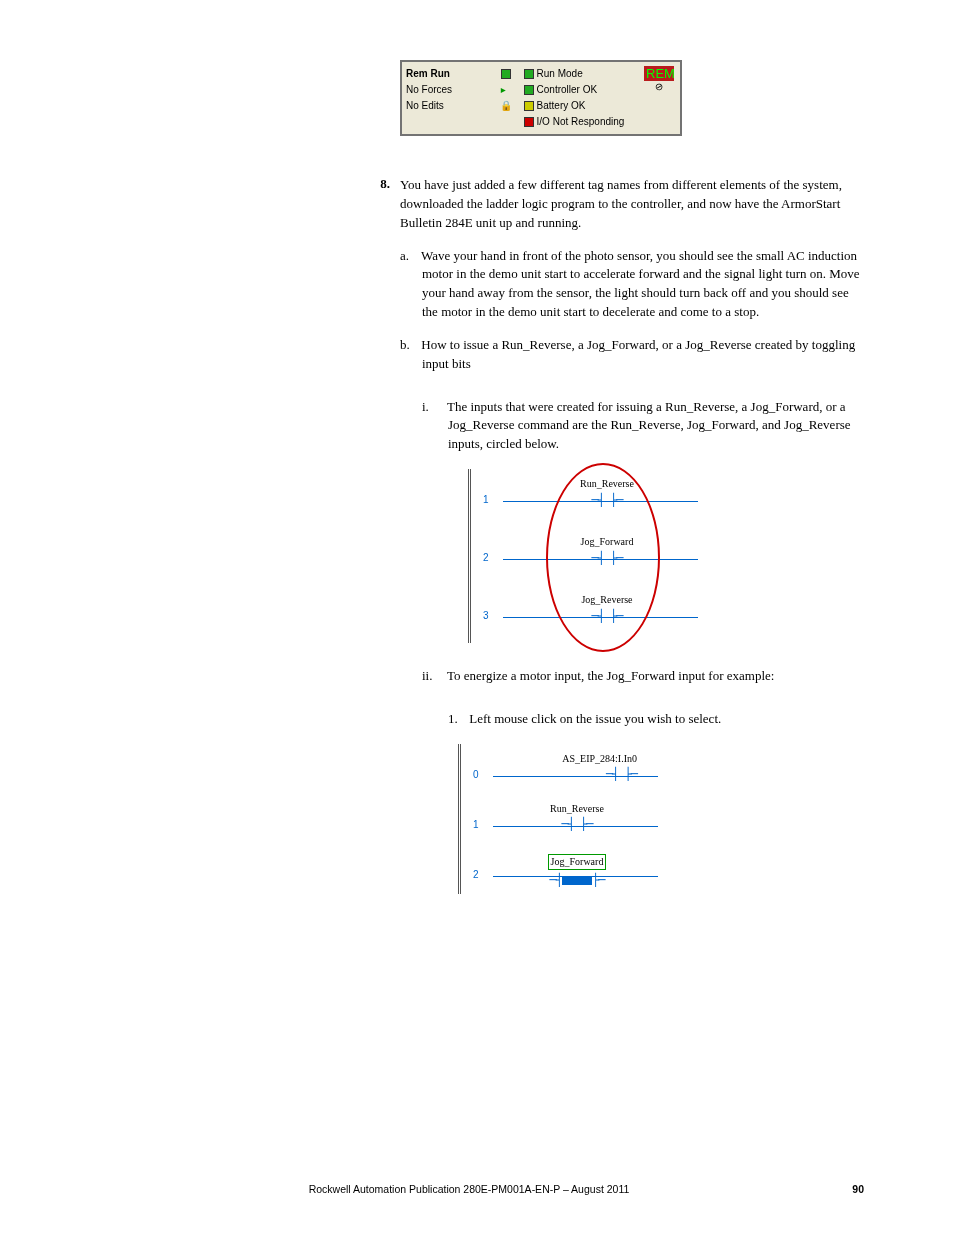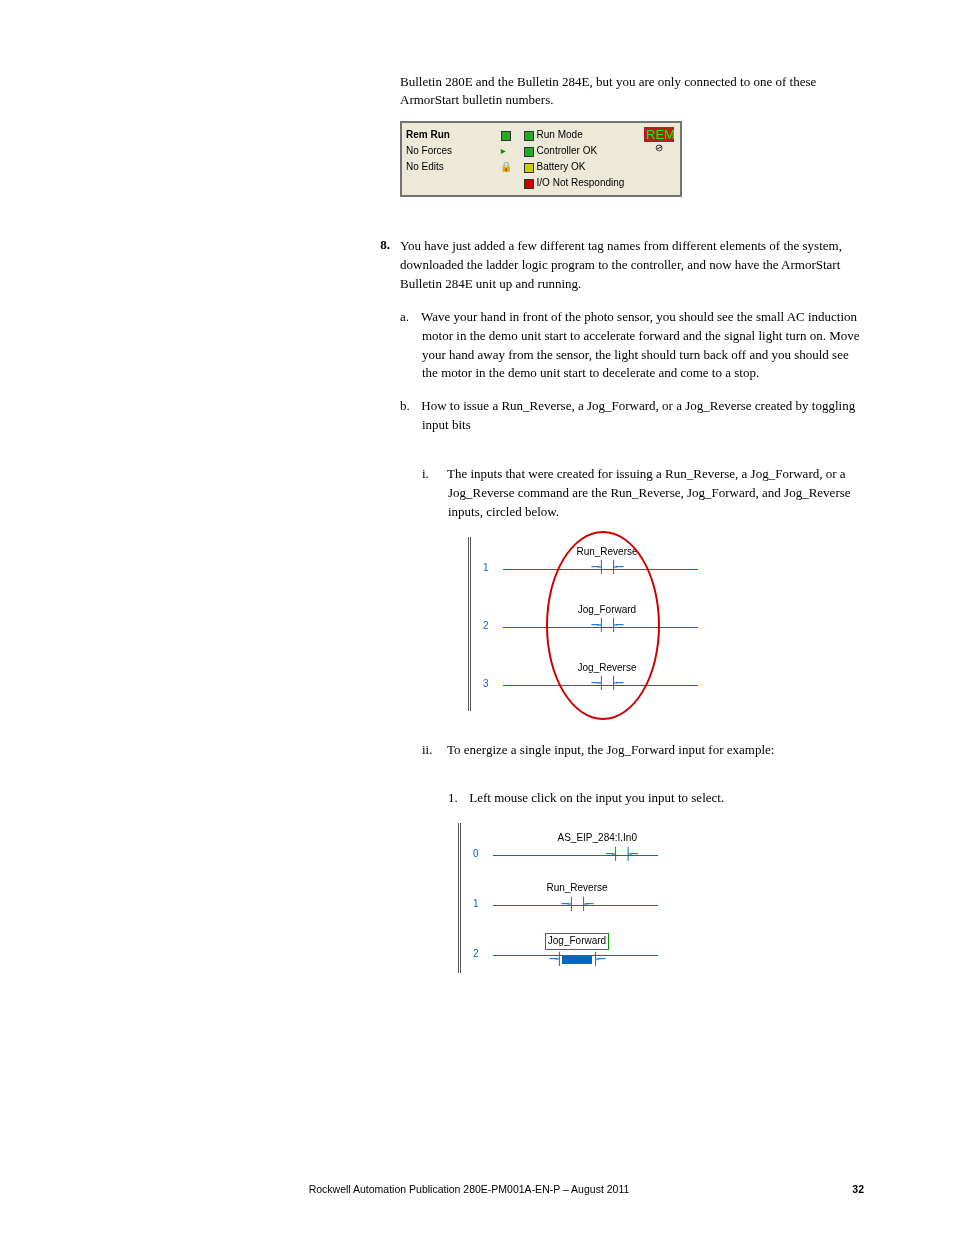--- a/index.html
+++ b/index.html
@@ -49,33 +49,33 @@
   .rem-badge .rem-label { background:#b91c1c; color:#0f0; font-size:13px; padding:0 2px;}
   .sq { display:inline-block; width:8px; height:8px; border:1px solid #333; margin-right:3px; vertical-align:middle;}
   .sq.green { background:#2a2;}
   .sq.yellow { background:#cc0;}
   .sq.red { background:#c00;}
   .step-row { display:flex; margin-left:-40px; }
   .step-num { width:40px; text-align:right; font-weight:bold; padding-right:10px; box-sizing:border-box;}
   .step-body { flex:1; line-height:1.45;}
   .sub { padding-left:22px; margin-top:14px; }
   .sub-label { display:inline-block; width:18px; margin-left:-22px; }
-  .subsub { padding-left:26px; margin-top:30px; }
+  .subsub { padding-left:26px; margin-top:24px; }
   .subsub-label { display:inline-block; width:22px; margin-left:-26px;}
   .ladder-box {
     margin: 15px 0 20px 20px;
     position: relative;
     width: 230px;
   }
   .rail-left { border-left:3px double #555; padding-left:6px;}
   .rung { position:relative; height:58px;}
   .rung-num { position:absolute; left:6px; top:24px; color:#06c; font-family:Arial, sans-serif; font-size:10px;}
   .rung-line { position:absolute; left:26px; right:0; top:32px; border-top:1px solid #06c;}
   .contact-box { position:absolute; left:70px; top:8px; width:120px; text-align:center;}
-  .contact-label { font-family:Liberation Sans, sans-serif; font-size:10px; color:#000;}
+  .contact-label { font-family:Liberation Serif, serif; font-size:10px; color:#000;}
   .contact-sym { color:#06c; font-family:monospace; font-size:12px; letter-spacing:-1px;}
   .jog-selected .contact-label { border:1px solid #090; background:#fff; padding:0 2px; display:inline-block;}
   .jog-selected .sel-bar { display:inline-block; width:30px; height:8px; background:#06c; vertical-align:middle;}
   .red-ellipse {
     position:absolute; border:2px solid #c00; border-radius:50%;
     width:110px; height:185px; left:78px; top:-6px;
     pointer-events:none;
   }
   .footer {
     position:absolute; bottom:40px; left:74px; right:90px;
@@ -84,21 +84,20 @@
   }
   .footer .pn { position:absolute; right:0; font-weight:bold;}
   .key-icon { display:inline-block; width:12px; transform:rotate(-30deg);}
 </style>
 </head>
 <body>
 
 <div class="page">
 
   <div class="content-block">
-    <p class="intro-text">Bulletin 280E and the Bulletin 284E, but you are only connected to one of these ArmorStart bulletin numbers.</p>
 
     <div class="status-box">
       <div class="col-left">
         <div><b>Rem Run</b></div>
         <div>No Forces</div>
         <div>No Edits</div>
       </div>
       <div class="col-mid">
         <div><span class="sq green"></span></div>
         <div><span style="color:#090;">▸</span></div>
@@ -160,24 +159,24 @@
                     <div class="contact-sym">─┤ ├─</div>
                   </div>
                 </div>
               </div>
               <div class="red-ellipse"></div>
             </div>
           </div>
 
           <div class="subsub">
             <span class="subsub-label">ii.</span>
-            <span>To energize a single input, the Jog_Forward input for example:</span>
+            <span>To energize a motor input, the Jog_Forward input for example:</span>
             <div class="subsub" style="padding-left:22px;">
               <span class="subsub-label" style="width:18px; margin-left:-22px;">1.</span>
-              <span>Left mouse click on the input you input to select.</span>
+              <span>Left mouse click on the issue you wish to select.</span>
             </div>
 
             <div class="ladder-box" style="width:200px; margin-left:10px;">
               <div class="rail-left">
                 <div class="rung" style="height:50px;">
                   <span class="rung-num">0</span>
                   <div class="rung-line"></div>
                   <div class="contact-box" style="left:50px;text-align:right;">
                     <div class="contact-label">AS_EIP_284:I.In0</div>
                     <div class="contact-sym">─┤ ├─</div>
@@ -205,15 +204,15 @@
             </div>
 
           </div>
         </div>
       </div>
     </div>
   </div>
 
   <div class="footer">
     <span>Rockwell Automation Publication 280E-PM001A-EN-P – August 2011</span>
-    <span class="pn">32</span>
+    <span class="pn">90</span>
   </div>
 </div>
 
 </body></html>

